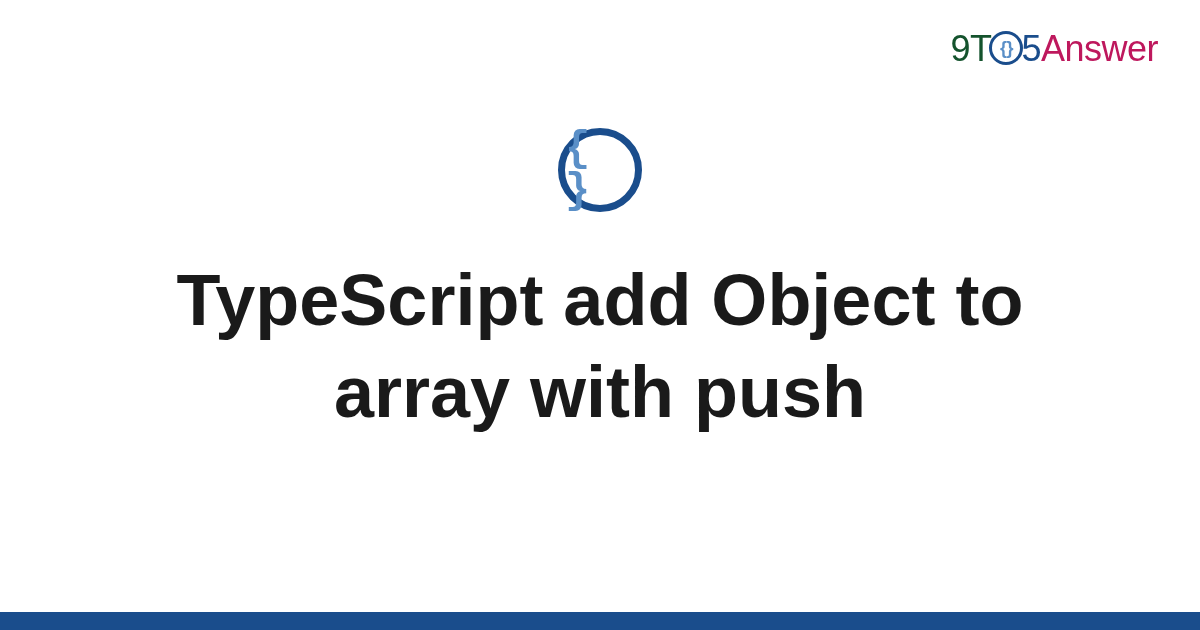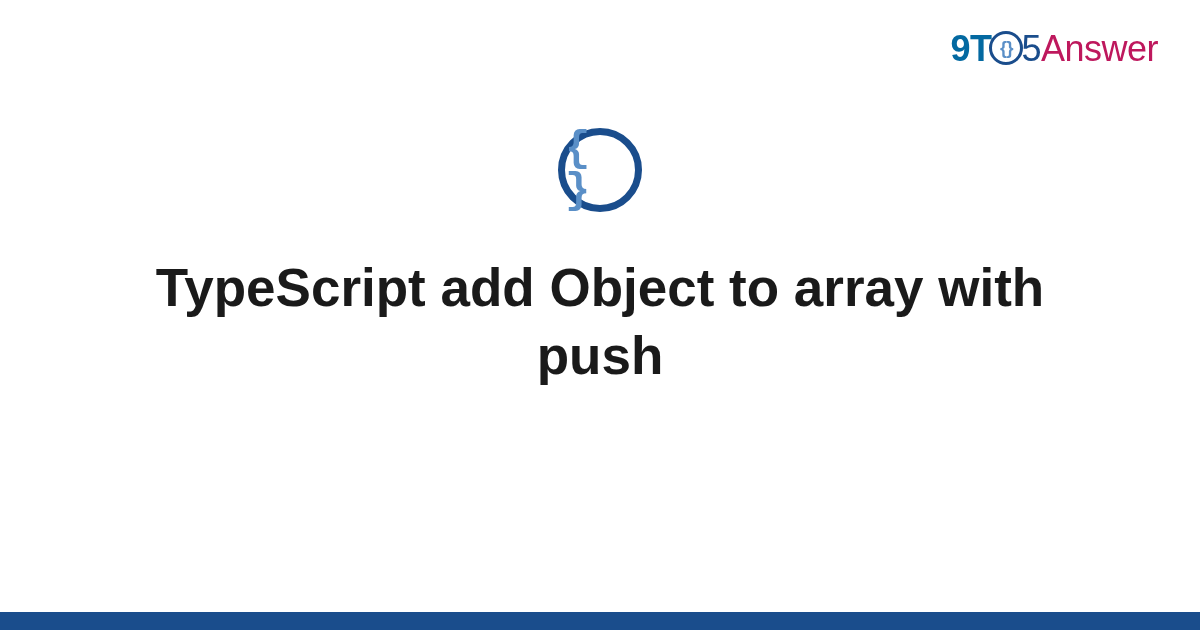--- a/index.html
+++ b/index.html
@@ -17,22 +17,21 @@
     }
     .logo {
       position: absolute;
       top: 28px;
       right: 42px;
       font-size: 36px;
       font-weight: 500;
       letter-spacing: -0.5px;
     }
     .logo-9t {
-      color: #0369a1;
-      font-weight: bold;
+      color: #14532d;
     }
     .logo-o {
       display: inline-flex;
       align-items: center;
       justify-content: center;
       width: 34px;
       height: 34px;
       border: 3px solid #1a4d8c;
       border-radius: 50%;
       font-size: 18px;
@@ -71,21 +70,21 @@
     }
     .icon-braces {
       font-size: 42px;
       font-weight: bold;
       color: #5a8fc7;
       letter-spacing: 4px;
       font-family: 'Courier New', monospace;
       line-height: 1;
     }
     .title {
-      font-size: 53px;
+      font-size: 72px;
       font-weight: bold;
       color: #1a1a1a;
       text-align: center;
       max-width: 900px;
       line-height: 1.28;
     }
     .footer-bar {
       position: absolute;
       bottom: 0;
       left: 0;

